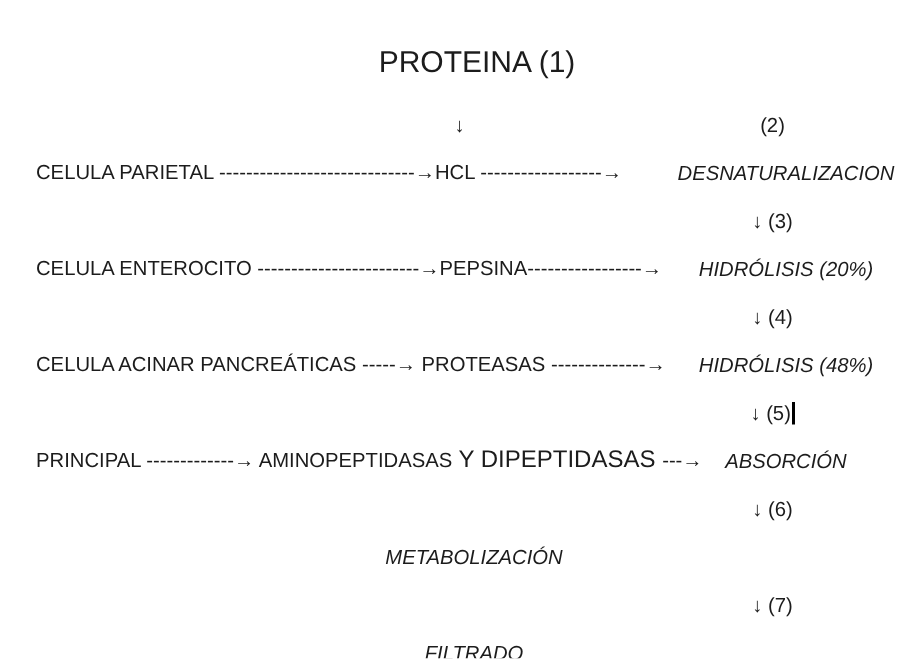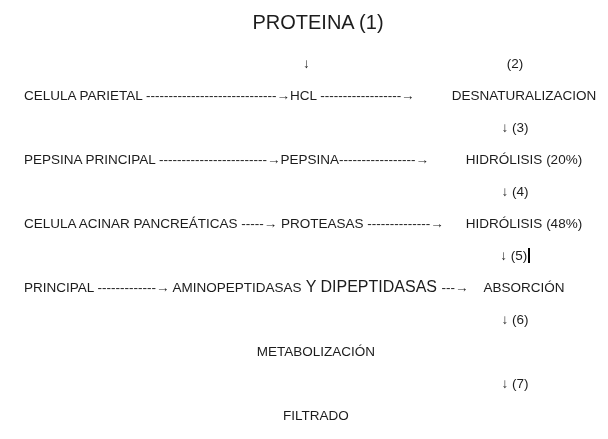--- a/index.html
+++ b/index.html
@@ -11,38 +11,40 @@
     font-family:"Liberation Sans","DejaVu Sans",sans-serif;
     font-size:13.5px;
     overflow:hidden;
   }
   .title{
     height:47px;
     box-sizing:border-box;
     padding:11px 16px 0 44px;
     text-align:center;
     font-size:20px;
+    margin-top:20px;
   }
   .row{
     display:flex;
     align-items:center;
     height:32px;
     padding-left:24px;
     box-sizing:border-box;
   }
   .flow-left{
     flex:0 0 416px;
     width:416px;
     white-space:pre;
     overflow:visible;
   }
   .flow-right{
     flex:1;
     text-align:center;
     white-space:pre;
+    font-style:italic;
   }
   .marker-cell{
     flex:1;
     text-align:center;
     padding-right:18px;
     white-space:pre;
   }
   .top-arrow{
     display:inline-block;
     margin-left:279px;
@@ -72,21 +74,21 @@
     <div class="flow-left"><span>CELULA PARIETAL </span><span>-----------------------------→</span><span>HCL </span><span class="small"></span><span>------------------→</span></div>
     <div class="flow-right">DESNATURALIZACION</div>
   </div>
 
   <div class="row">
     <div class="flow-left"></div>
     <div class="marker-cell">↓ (3)</div>
   </div>
 
   <div class="row">
-    <div class="flow-left"><span>PEPSINA PRINCIPAL </span><span>------------------------→</span><span>PEPSINA</span><span class="small"></span><span>-----------------→</span></div>
+    <div class="flow-left"><span>CELULA ENTEROCITO </span><span>------------------------→</span><span>PEPSINA</span><span class="small"></span><span>-----------------→</span></div>
     <div class="flow-right">HIDRÓLISIS (20%)</div>
   </div>
 
   <div class="row">
     <div class="flow-left"></div>
     <div class="marker-cell">↓ (4)</div>
   </div>
 
   <div class="row">
     <div class="flow-left"><span>CELULA ACINAR PANCREÁTICAS </span><span>-----→ </span><span>PROTEASAS </span><span class="small"></span><span>--------------→</span></div>

